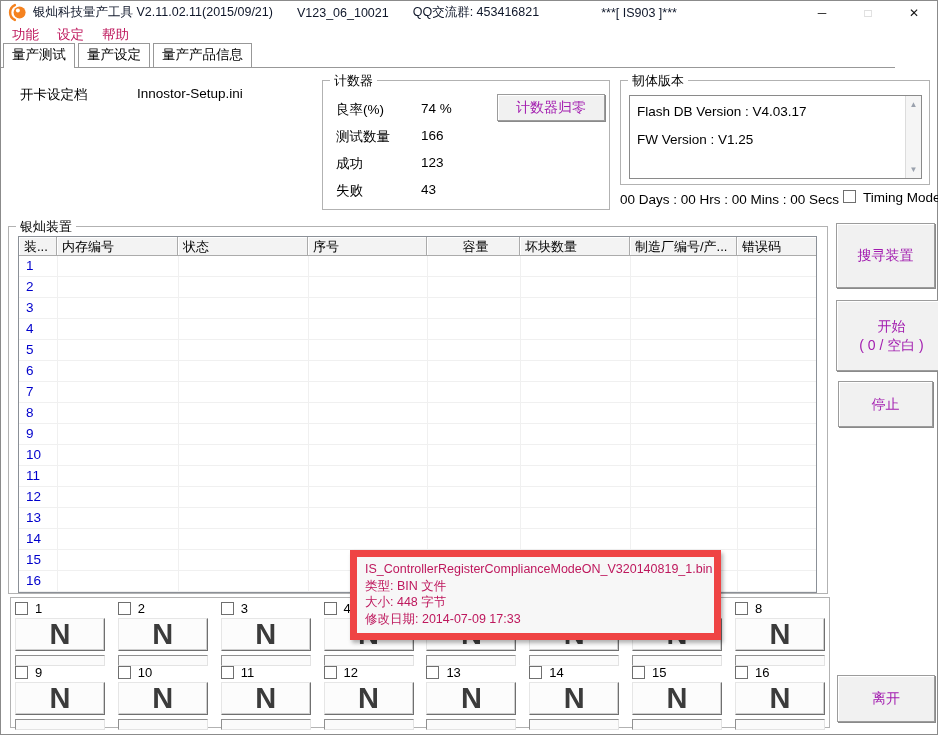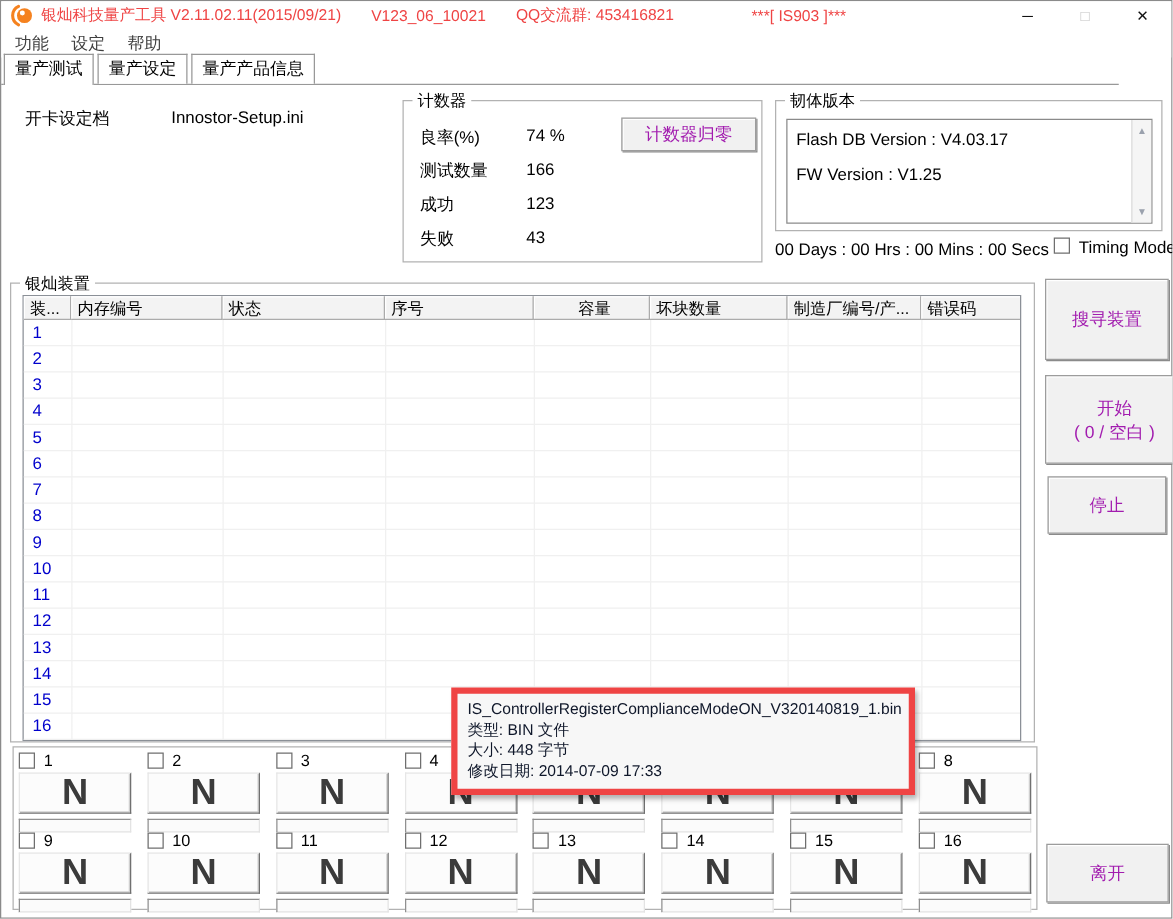--- a/index.html
+++ b/index.html
@@ -4,34 +4,34 @@
 <style>
   * { margin:0; padding:0; box-sizing:border-box; font-family:"Liberation Sans", sans-serif; }
   html,body { background:#d7d7d7; }
   #window { position:relative; width:938px; height:735px; background:#ffffff;
             box-shadow: inset 0 0 0 1px #8b8b8b; overflow:hidden; }
 
   
   .titlebar { position:absolute; left:1px; top:1px; width:936px; height:23px;
               display:flex; align-items:center; padding-left:7px; background:#fff; }
   .logo { width:19px; height:19px; flex:0 0 auto; }
-  .t-text { font-size:12.5px; color:#ef4444; white-space:nowrap; }
+  .t-text { font-size:12.5px; color:#0f172a; white-space:nowrap; }
   .t-app { margin-left:6px; }
   .t-build { margin-left:24px; }
   .t-qq { margin-left:24px; }
   .t-center { margin-left:62px; }
   .winbtns { margin-left:auto; display:flex; height:100%; }
   .winbtn { width:46px; height:100%; display:flex; align-items:center; justify-content:center;
             font-size:12px; color:#111; }
   .winbtn.max { color:#c4c4c4; }
 
   
   .menubar { position:absolute; left:1px; top:24px; width:936px; height:22px;
              display:flex; align-items:center; padding-left:2px; background:#fff; }
-  .menu-item { padding:2px 9px; font-size:13.5px; color:#404040; }
+  .menu-item { padding:2px 9px; font-size:13.5px; color:#be185d; }
   .tabbar { position:absolute; left:1px; top:46px; width:894px; height:22px;
             border-bottom:1px solid #989898; display:flex; align-items:flex-end; padding-left:2px; }
   .tab { font-size:13.5px; padding:2px 8px 3px; border:1px solid #989898; border-bottom:none;
          background:#fff; margin-right:3px; }
   .tab.active { padding-bottom:4px; margin-bottom:-1px; z-index:2; }
 
   
   .lbl { position:absolute; font-size:13.5px; color:#000; white-space:nowrap; }
   .group { position:absolute; border:1px solid #b2b2b2; background:#fff; }
   .gtitle { position:absolute; top:-8px; left:7px; background:#fff; padding:0 4px;
@@ -109,24 +109,24 @@
   .port-head { display:flex; align-items:center; height:14px; gap:7px; font-size:13px; }
   .port-panel { margin-top:3px; height:33px; background:#fcfcfc; border:1px solid;
                 border-color:#e6e6e6 #707070 #707070 #e6e6e6;
                 box-shadow: inset -1px -1px 0 #cfcfcf;
                 display:flex; align-items:center; justify-content:center; }
   .port-letter { font-size:29px; font-weight:bold; color:var(--port-letter,#3b3b3b); line-height:29px; }
   .port-strip { margin-top:4px; height:11px; border:1px solid;
                 border-color:#909090 #e3e3e3 #e3e3e3 #909090; background:#fbfbfb; }
 
   
-  .tooltip { position:absolute; left:361px; top:550px; width:371px; z-index:60;
-             background:#f7f7f7; border:5px solid #ef4444;
+  .tooltip { position:absolute; left:350px; top:550px; width:371px; z-index:60;
+             background:#f7f7f7; border:7px solid #ef4444;
              box-shadow: 2px 3px 4px rgba(0,0,0,.30);
-             padding:4px 8px 6px; font-size:12.5px; line-height:16.5px; color:#0f172a;
+             padding:4px 8px 6px; font-size:12.5px; line-height:16.5px; color:#be185d;
              white-space:nowrap; overflow:hidden; }
 </style>
 </head>
 <body>
 
 <div id="window">
 
   <div class="titlebar">
     <svg class="logo" viewBox="0 0 20 20">
       <path d="M7.2 2.2 A 8.6 8.6 0 0 0 7.2 17.8" fill="none" stroke="var(--brand-orange,#f5821f)" stroke-width="2.6" stroke-linecap="round"></path>

